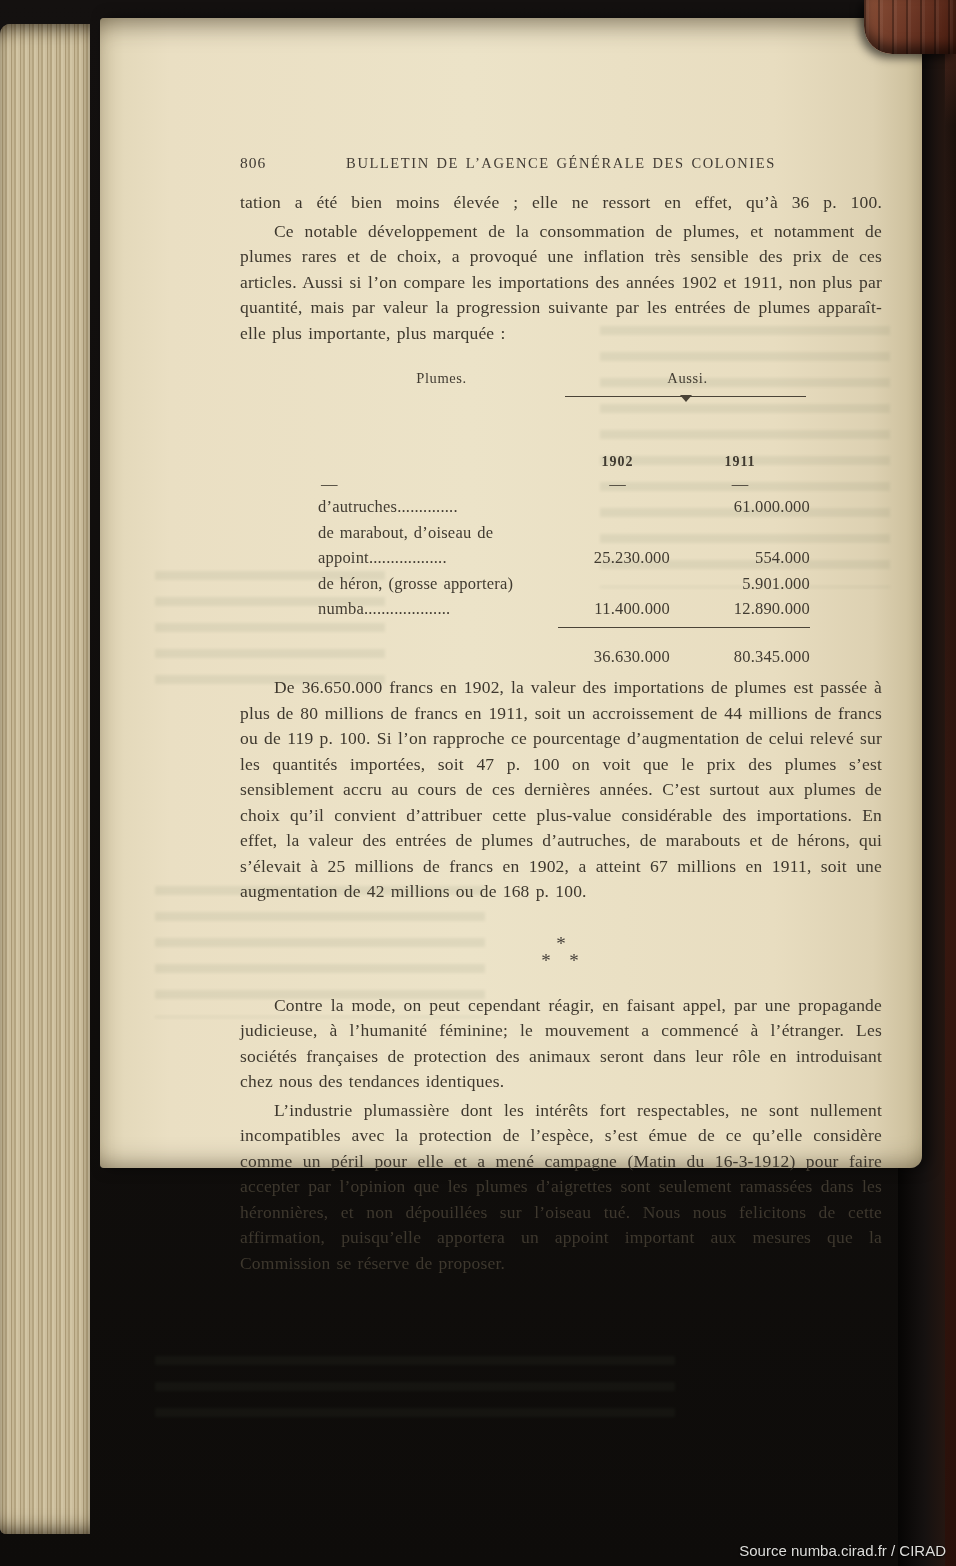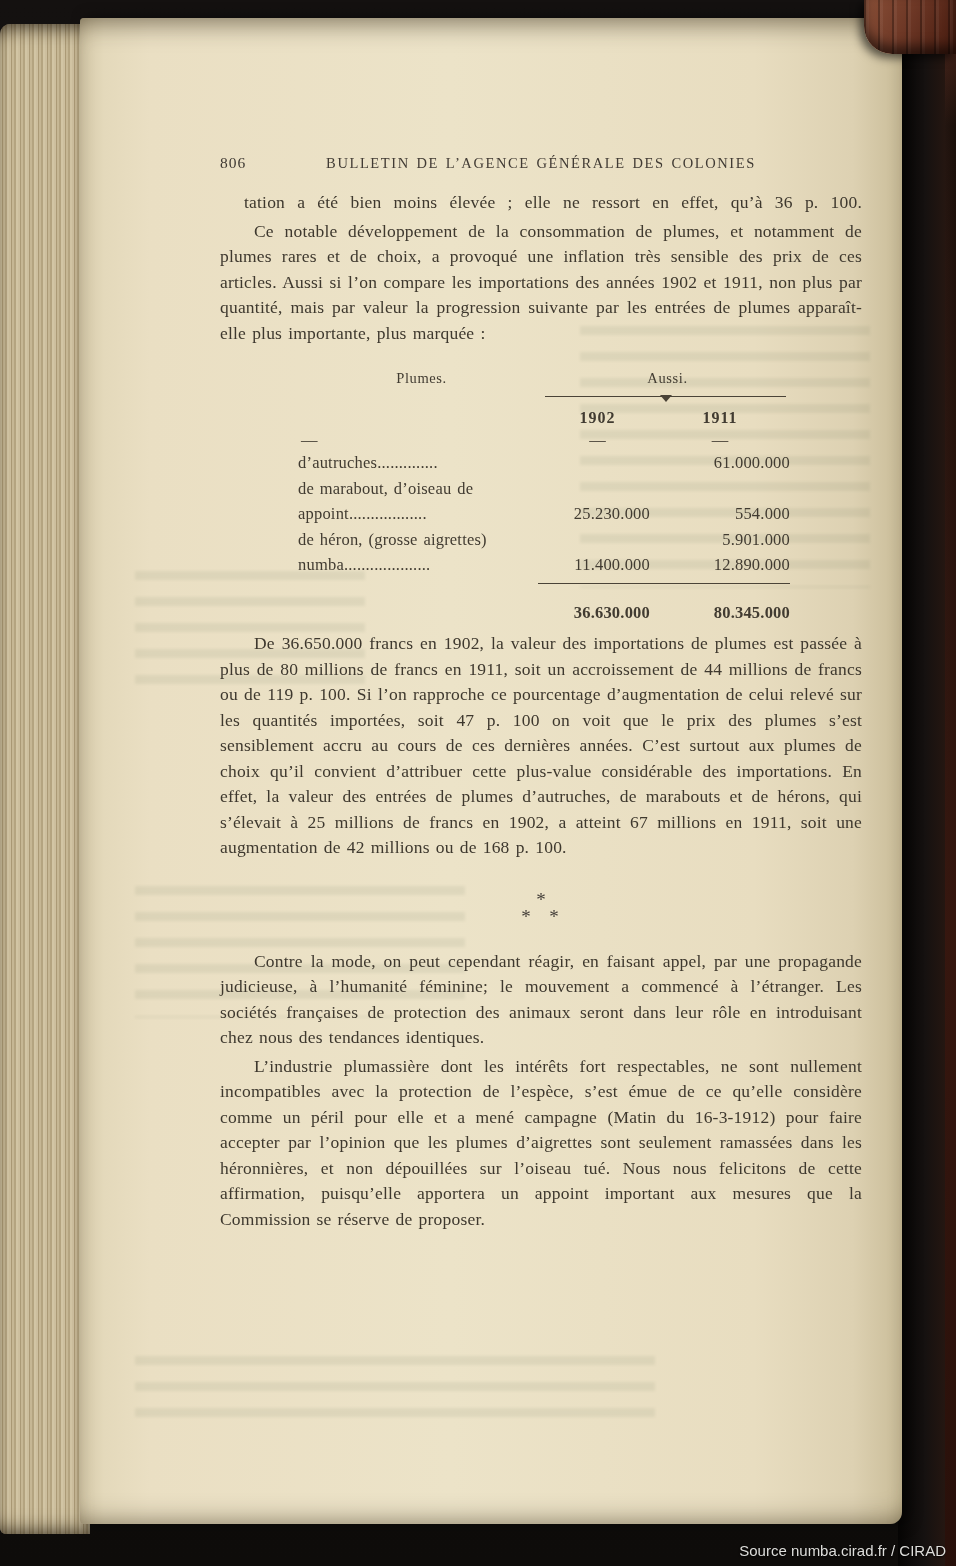--- a/index.html
+++ b/index.html
@@ -36,21 +36,21 @@
     position:absolute; right:0; top:0; width:92px; height:54px; z-index:4;
     background:
       repeating-linear-gradient(to right, rgba(0,0,0,.28) 0 2px, rgba(255,255,255,.05) 2px 5px, transparent 5px 14px),
       linear-gradient(115deg,#8a5038 0%,#6e3826 45%,#451a0e 100%);
     border-radius:0 0 0 28px;
     box-shadow: inset 0 -8px 12px rgba(0,0,0,.55), -4px 4px 10px rgba(0,0,0,.6);
   }
 
   
   .page {
-    position:absolute; left:80px; top:18px; width:822px; height:1506px; z-index:3;
+    position:absolute; left:100px; top:18px; width:822px; height:1150px; z-index:3;
     background:linear-gradient(to right,
       #d4c8a8 0, #e4d9bb 24px, #eadfc3 70px, #ece3c8 45%, #e8ddc0 82%, #ddd1b2 94%, #c9bc98 100%);
     border-radius:4px 8px 12px 4px;
     box-shadow:
       inset 0 20px 26px -16px rgba(45,33,14,.6),
       inset 0 -18px 24px -16px rgba(45,33,14,.5),
       6px 0 14px rgba(0,0,0,.5);
   }
 
   
@@ -67,42 +67,42 @@
     position:absolute; left:140px; top:130px; width:642px;
     color:#3e382e; font-size:17.5px; line-height:25.5px;
     word-spacing:1.5px; letter-spacing:.2px;
   }
 
   .pagehead { position:relative; height:26px; margin-bottom:16px; }
   .pagenum  { position:absolute; left:0; top:2px; font-size:15.5px; letter-spacing:1px; color:#3f3933; }
   .runhead  { display:block; text-align:center; font-size:14.5px; letter-spacing:1.6px; color:#413b34; padding-top:3px; }
 
   p.para { text-align:justify; margin:0 0 3px 0; text-indent:34px; }
-  p.para.noindent { text-indent:0; text-align-last:justify;margin-left:24px; }
+  p.para.noindent { text-indent:0; text-align-last:justify; }
 
   
   .ftable { margin:20px 0 6px 78px; width:492px; font-size:16.5px; color:#413b31; }
   .t-headrow { display:grid; grid-template-columns:247px 245px; }
   .t-headrow .h { text-align:center; font-size:14.5px; letter-spacing:.6px; }
   .brace { position:relative; height:9px; margin-left:247px; width:241px; border-top:1.4px solid #4a4337; margin-top:4px; }
   .brace::after {
     content:""; position:absolute; left:50%; top:-1.4px; transform:translateX(-50%);
     width:0; height:0; border-left:6px solid transparent; border-right:6px solid transparent;
     border-top:7px solid #4a4337;
   }
   .t-years, .t-dashes { display:grid; grid-template-columns:247px 105px 140px; }
-  .t-years .y  { text-align:center; font-weight:bold; font-size:16px; letter-spacing:1px; }
+  .t-years .y  { text-align:center; font-weight:bold; font-size:14px; letter-spacing:1px;margin-top:44px; }
   .t-dashes { line-height:20px; }
   .t-dashes .d0 { text-align:left; padding-left:3px; }
   .t-dashes .d  { text-align:center; }
   .trow { display:grid; grid-template-columns:247px 105px 140px; align-items:end; line-height:25.5px; }
   .trow .lbl  { text-align:left; }
   .trow .val  { text-align:right; font-variant-numeric:tabular-nums; }
   .totrule { border-top:1.4px solid #4a4337; margin:5px 0 4px 240px; width:252px; }
-  .trow.total { margin-top:16px;font-weight:bold; }
+  .trow.total { margin-top:16px; }
 
   
   .sep { text-align:center; margin:30px 0 24px 0; font-size:19px; line-height:17px; color:#46403a; }
   .sep .row2 { white-space:pre; letter-spacing:2px; }
 
   .source {
     position:absolute; right:10px; bottom:7px; z-index:6;
     font-family:"Liberation Sans", sans-serif; font-size:15px; color:#dededb;
     text-shadow:0 1px 2px rgba(0,0,0,.8);
   }
@@ -157,21 +157,21 @@
         </div>
         <div class="trow">
           <span class="lbl">
             <span style="display:block">de marabout, d’oiseau de</span>
             <span style="display:block">appoint..................</span>
           </span>
           <span class="val">25.230.000</span>
           <span class="val">554.000</span>
         </div>
         <div class="trow">
-          <span class="lbl">de héron, (grosse aigrettes)</span>
+          <span class="lbl">de héron, (grosse apportera)</span>
           <span class="val"></span>
           <span class="val">5.901.000</span>
         </div>
         <div class="trow">
           <span class="lbl">numba....................</span>
           <span class="val">11.400.000</span>
           <span class="val">12.890.000</span>
         </div>
 
         <div class="totrule"></div>

